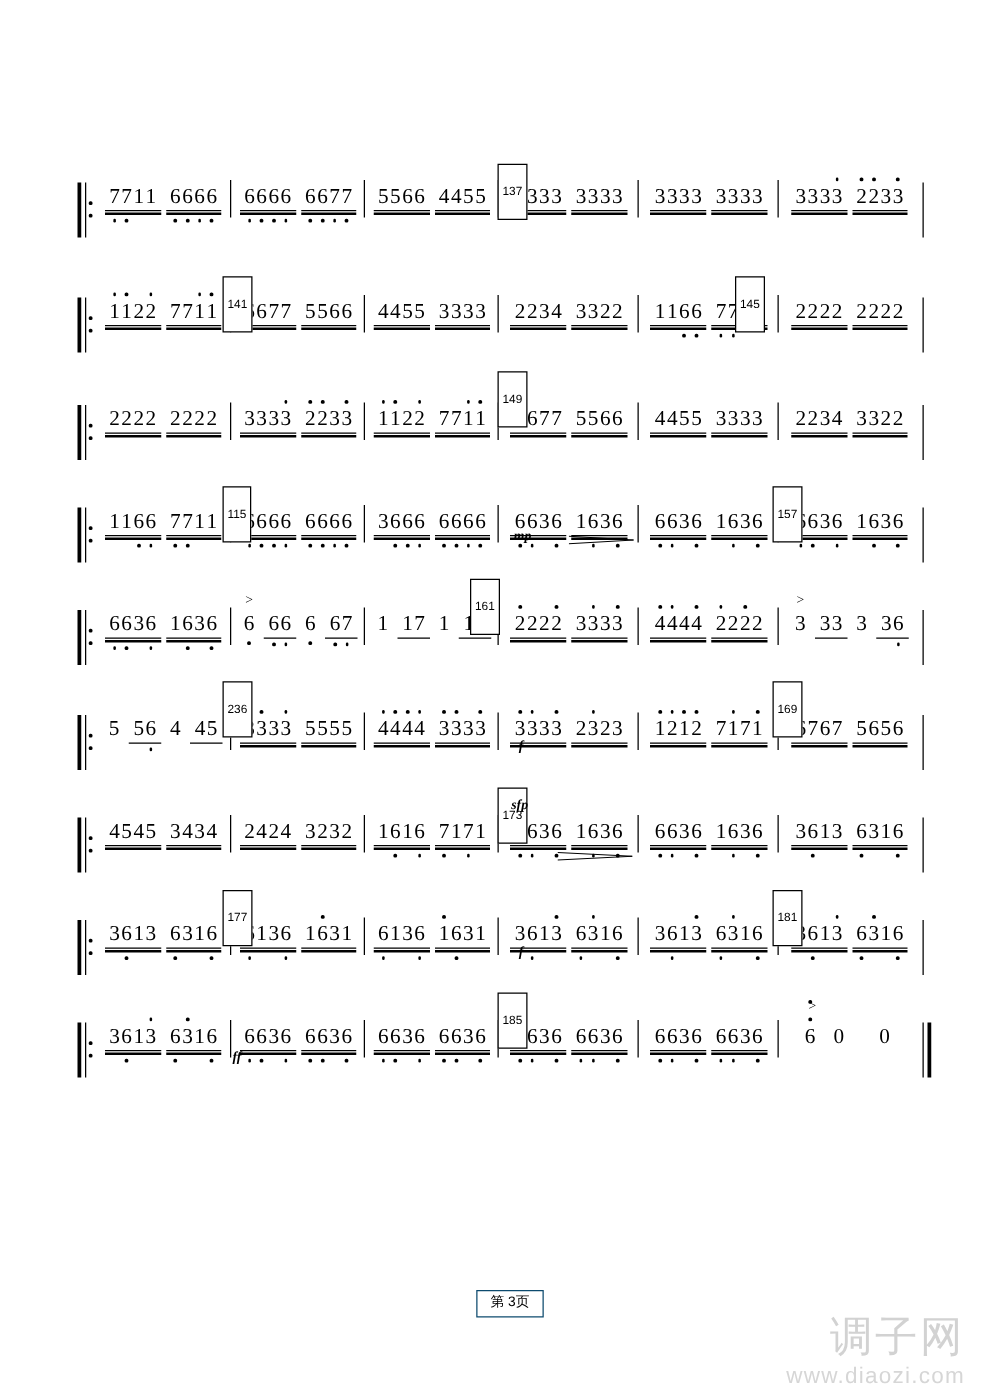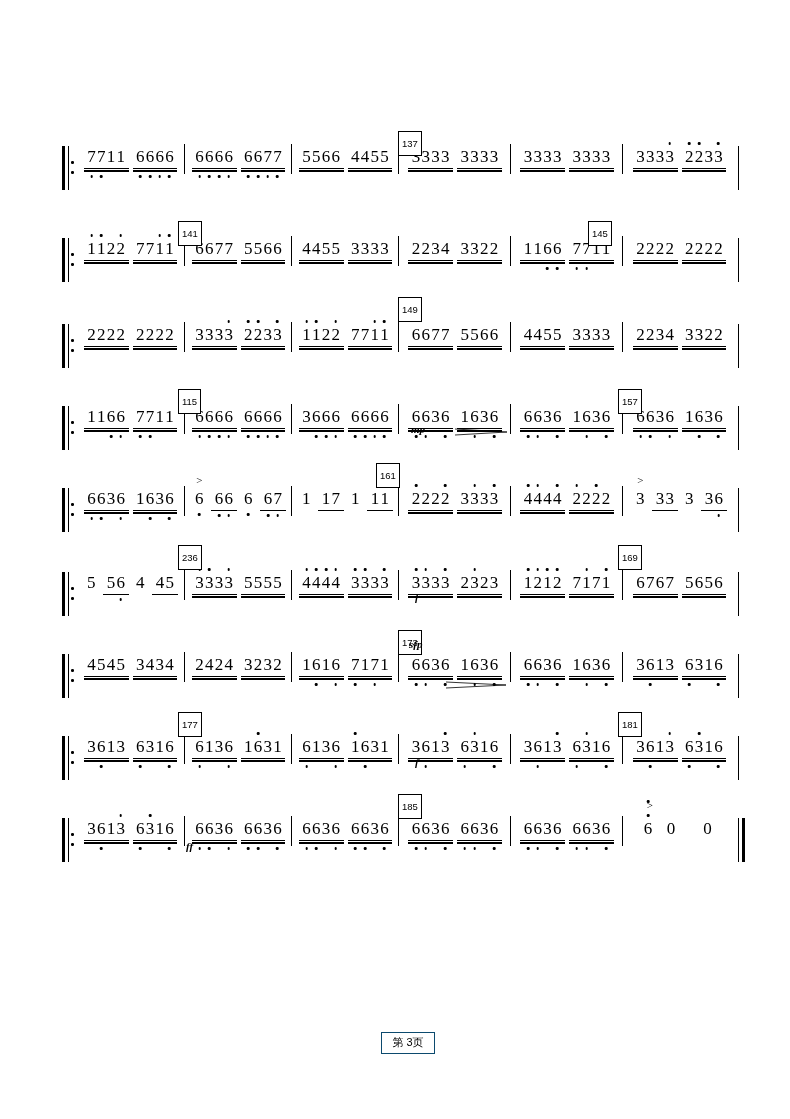--- a/index.html
+++ b/index.html
@@ -194,21 +194,21 @@
   .n.space { padding: 0 4px; }
 
   
   .measnum {
     position: absolute;
     border: 1px solid #000;
     background: #fff;
     font-family: "Liberation Sans", sans-serif;
     font-size: 9.5px;
     line-height: 11px;
-    padding: 6px 3px;
+    padding: 16px 3px;
     text-align: right;
     color: #000;
   }
 
   
   .dyn {
     position: absolute;
     font-family: "Liberation Serif", serif;
     font-style: italic;
     font-weight: bold;
@@ -1179,14 +1179,18 @@
     <div class="endbar">
       <div class="thin"></div>
         <div class="thick"></div>
     </div>
   </div>
   <div class="measnum" style="left:398px;top:794px;">185</div>
   <div class="dyn" style="left:186px;top:841px;">ff</div>
 
   <div class="pagebox">第 3页</div>
 
+  <div class="watermark">
+    <div class="wm-main">调子网</div>
+    <div class="wm-sub">www.diaozi.com</div>
+  </div>
 
 </div>
 
 </body></html>

